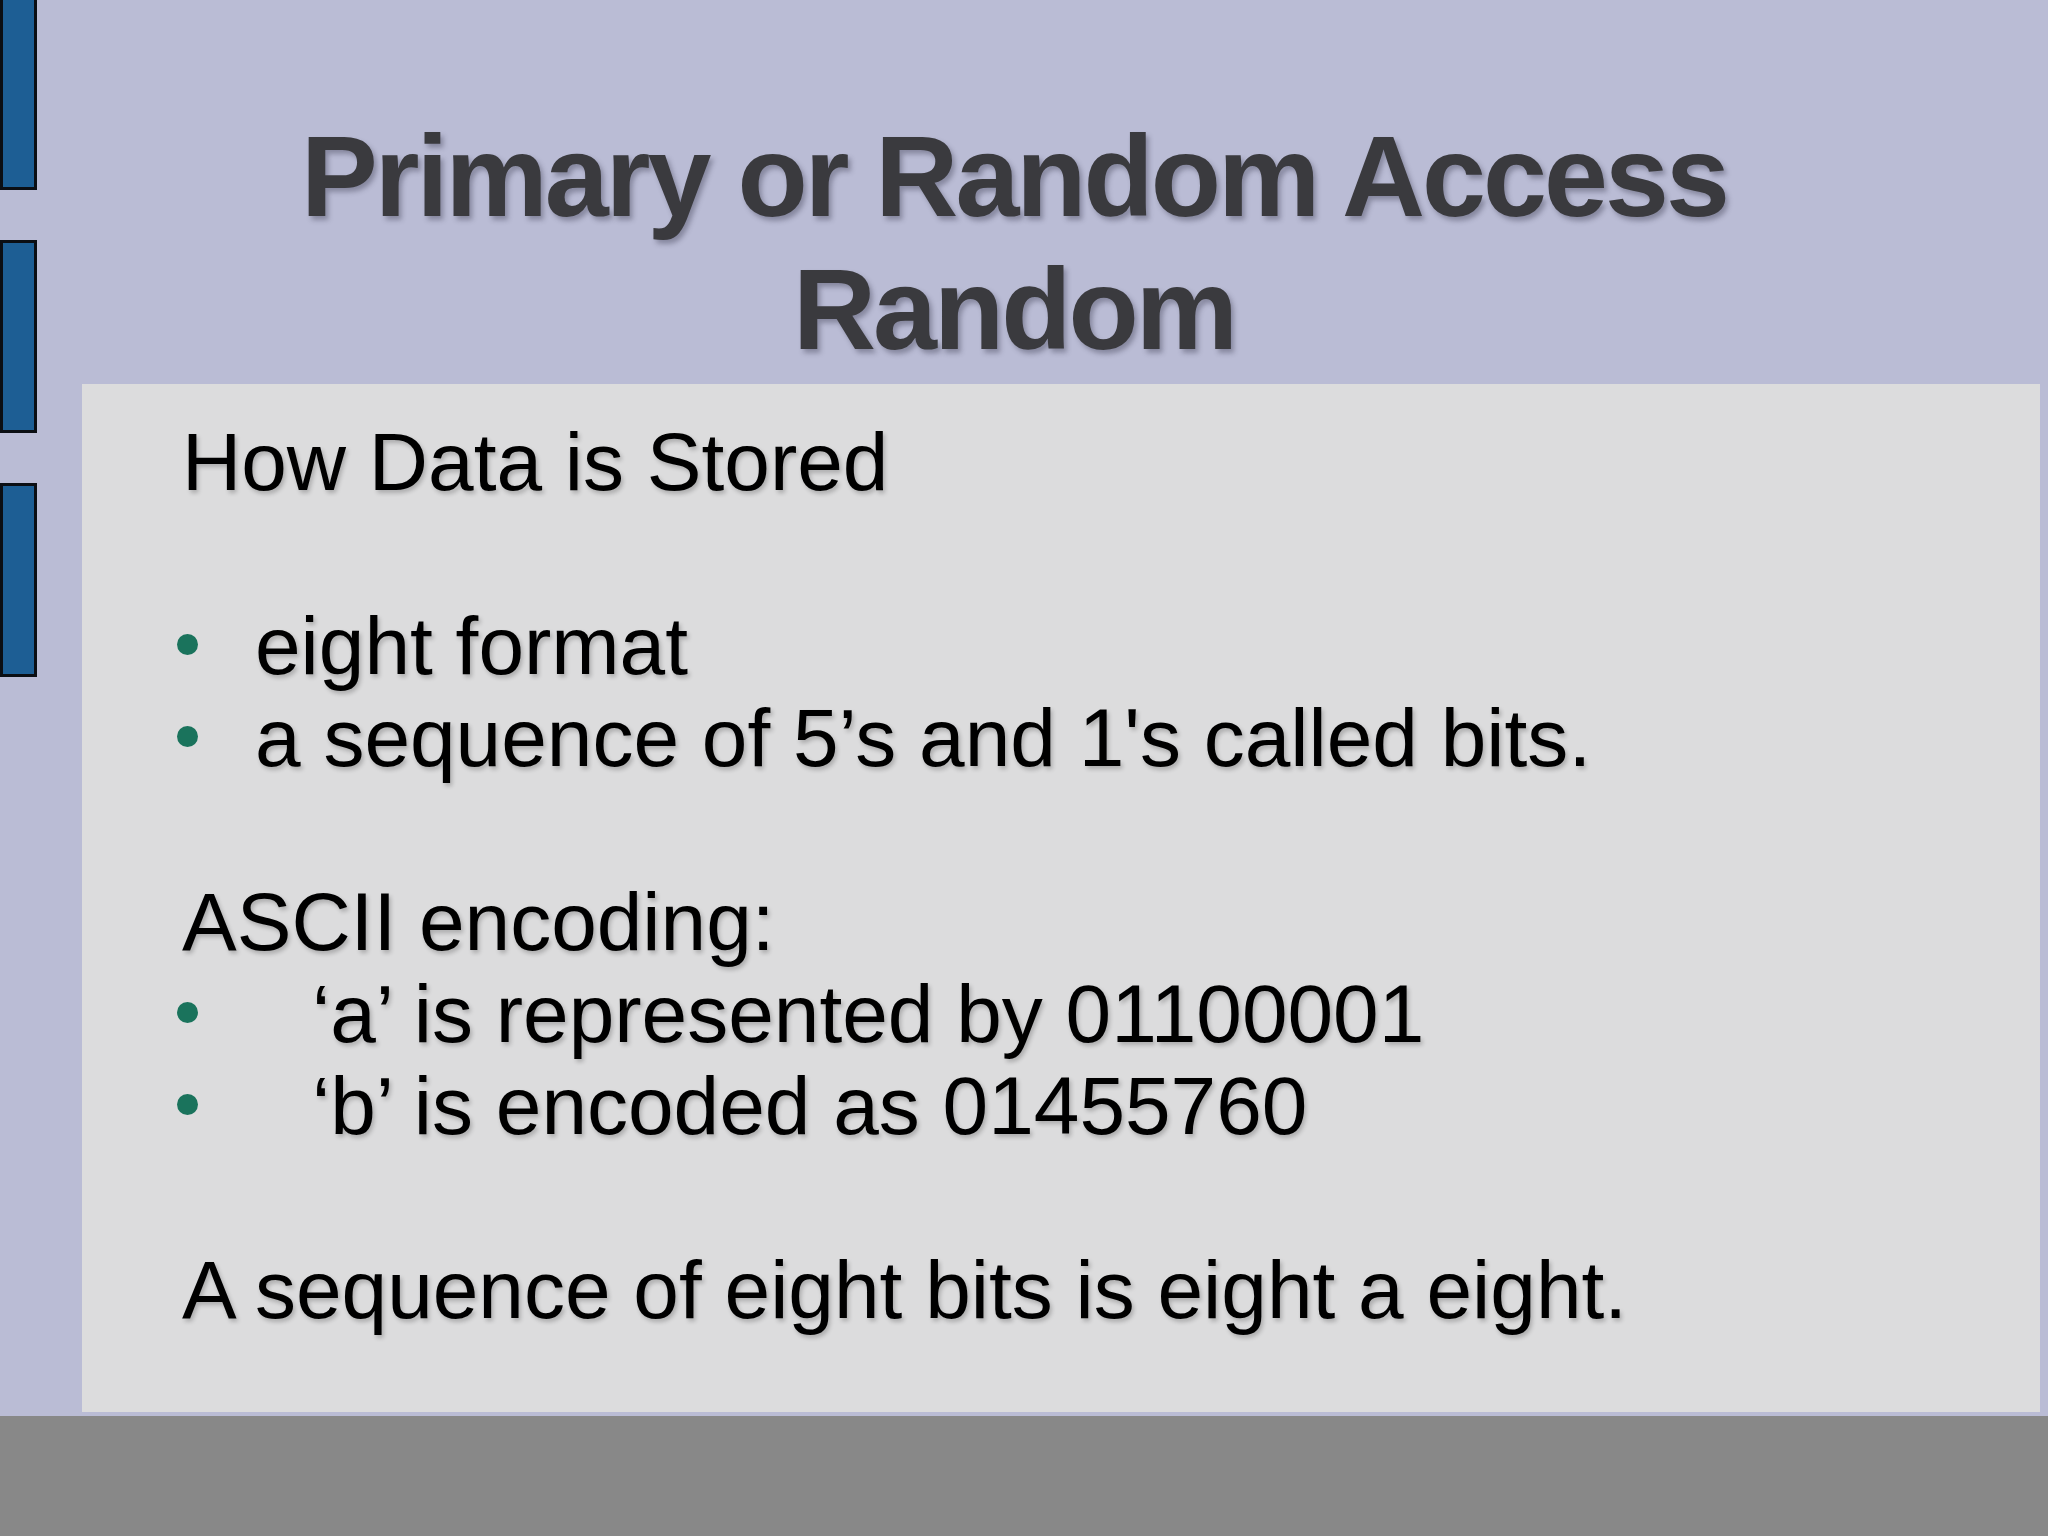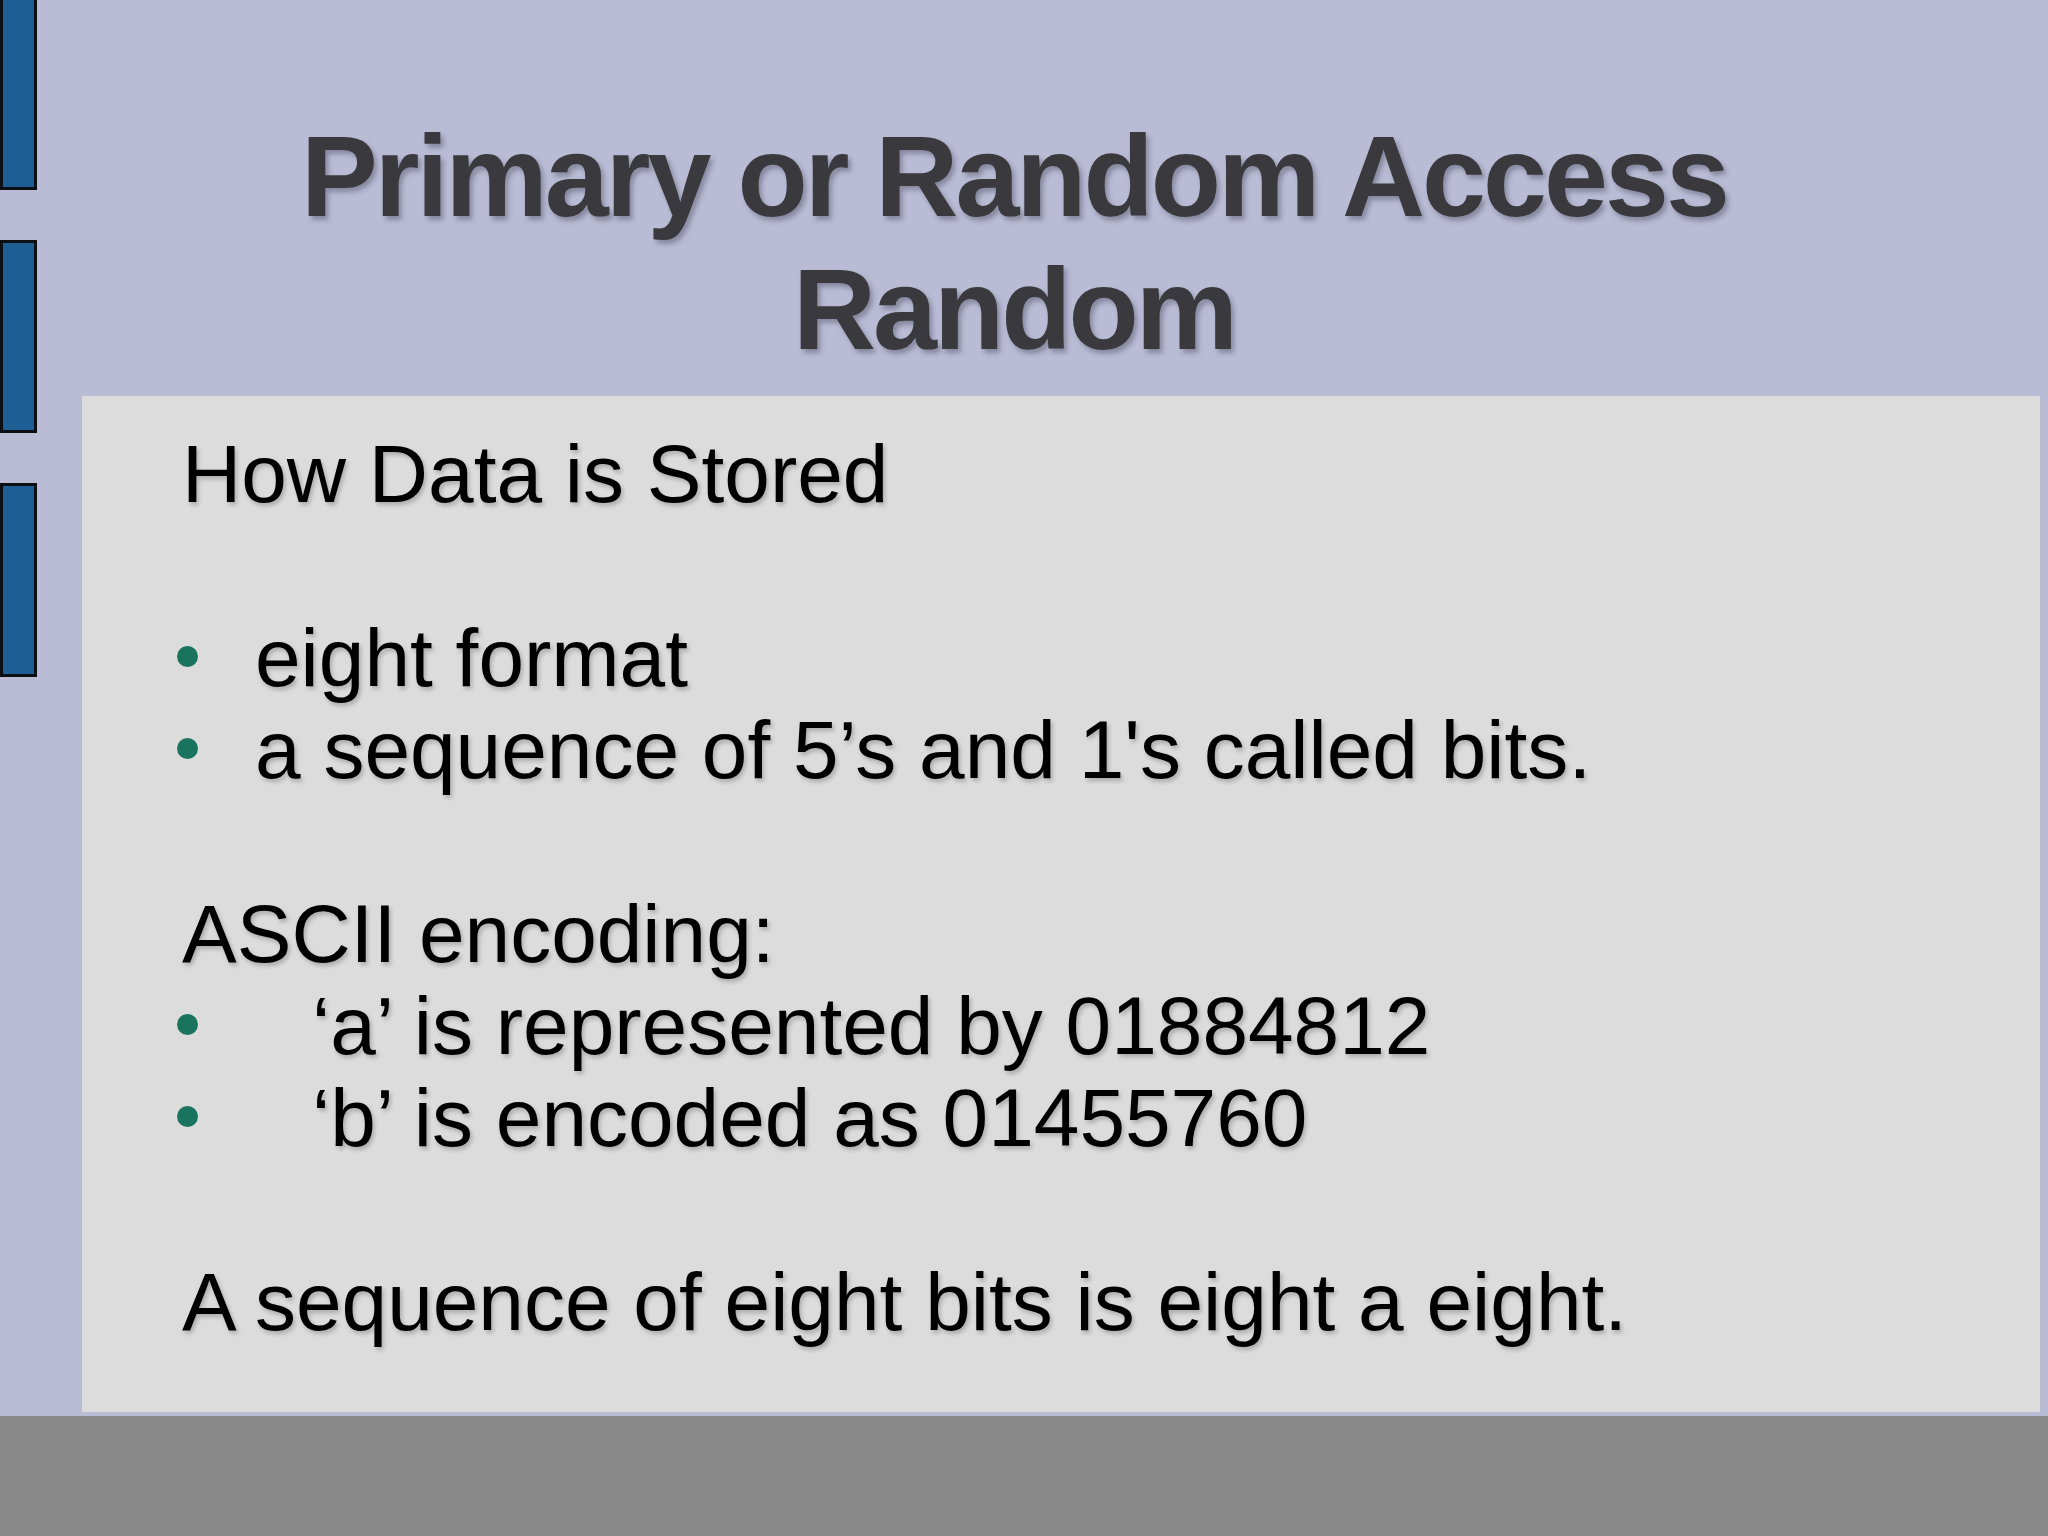--- a/index.html
+++ b/index.html
@@ -51,21 +51,20 @@
     left: 82px;
     top: 384px;
     right: 8px;
     bottom: 4px;
     background: var(--panel-bg, #dcdcdd);
     padding: 32px 30px 0 100px;
     color: var(--body-color, #000000);
     font-size: 82px;
     line-height: 92px;
     text-shadow: 2px 3px 4px rgba(0, 0, 0, 0.22);
-    margin-top: 12px;
   }
   .line { min-height: 92px; }
   .blank { height: 92px; }
 
   .bullet-line { display: flex; align-items: flex-start; }
   .dot {
     flex: 0 0 auto;
     width: 21px;
     height: 21px;
     margin: 34px 57px 0 -5px;
@@ -106,21 +105,21 @@
       <span class="dot"></span>
       <span><span>a sequence of 5’s and 1's called </span><span class="it">bits</span><span>.</span></span>
     </div>
 
     <div class="blank"></div>
 
     <div class="line">ASCII encoding:</div>
 
     <div class="line bullet-line indent2">
       <span class="dot"></span>
-      <span>‘a’ is represented by 01884812</span>
+      <span>‘a’ is represented by 01100001</span>
     </div>
 
     <div class="line bullet-line indent2">
       <span class="dot"></span>
       <span>‘b’ is encoded as 01455760</span>
     </div>
 
     <div class="blank"></div>
 
     <div class="line"><span>A sequence of eight bits is eight a </span><span class="it">eight</span><span>.</span></div>

